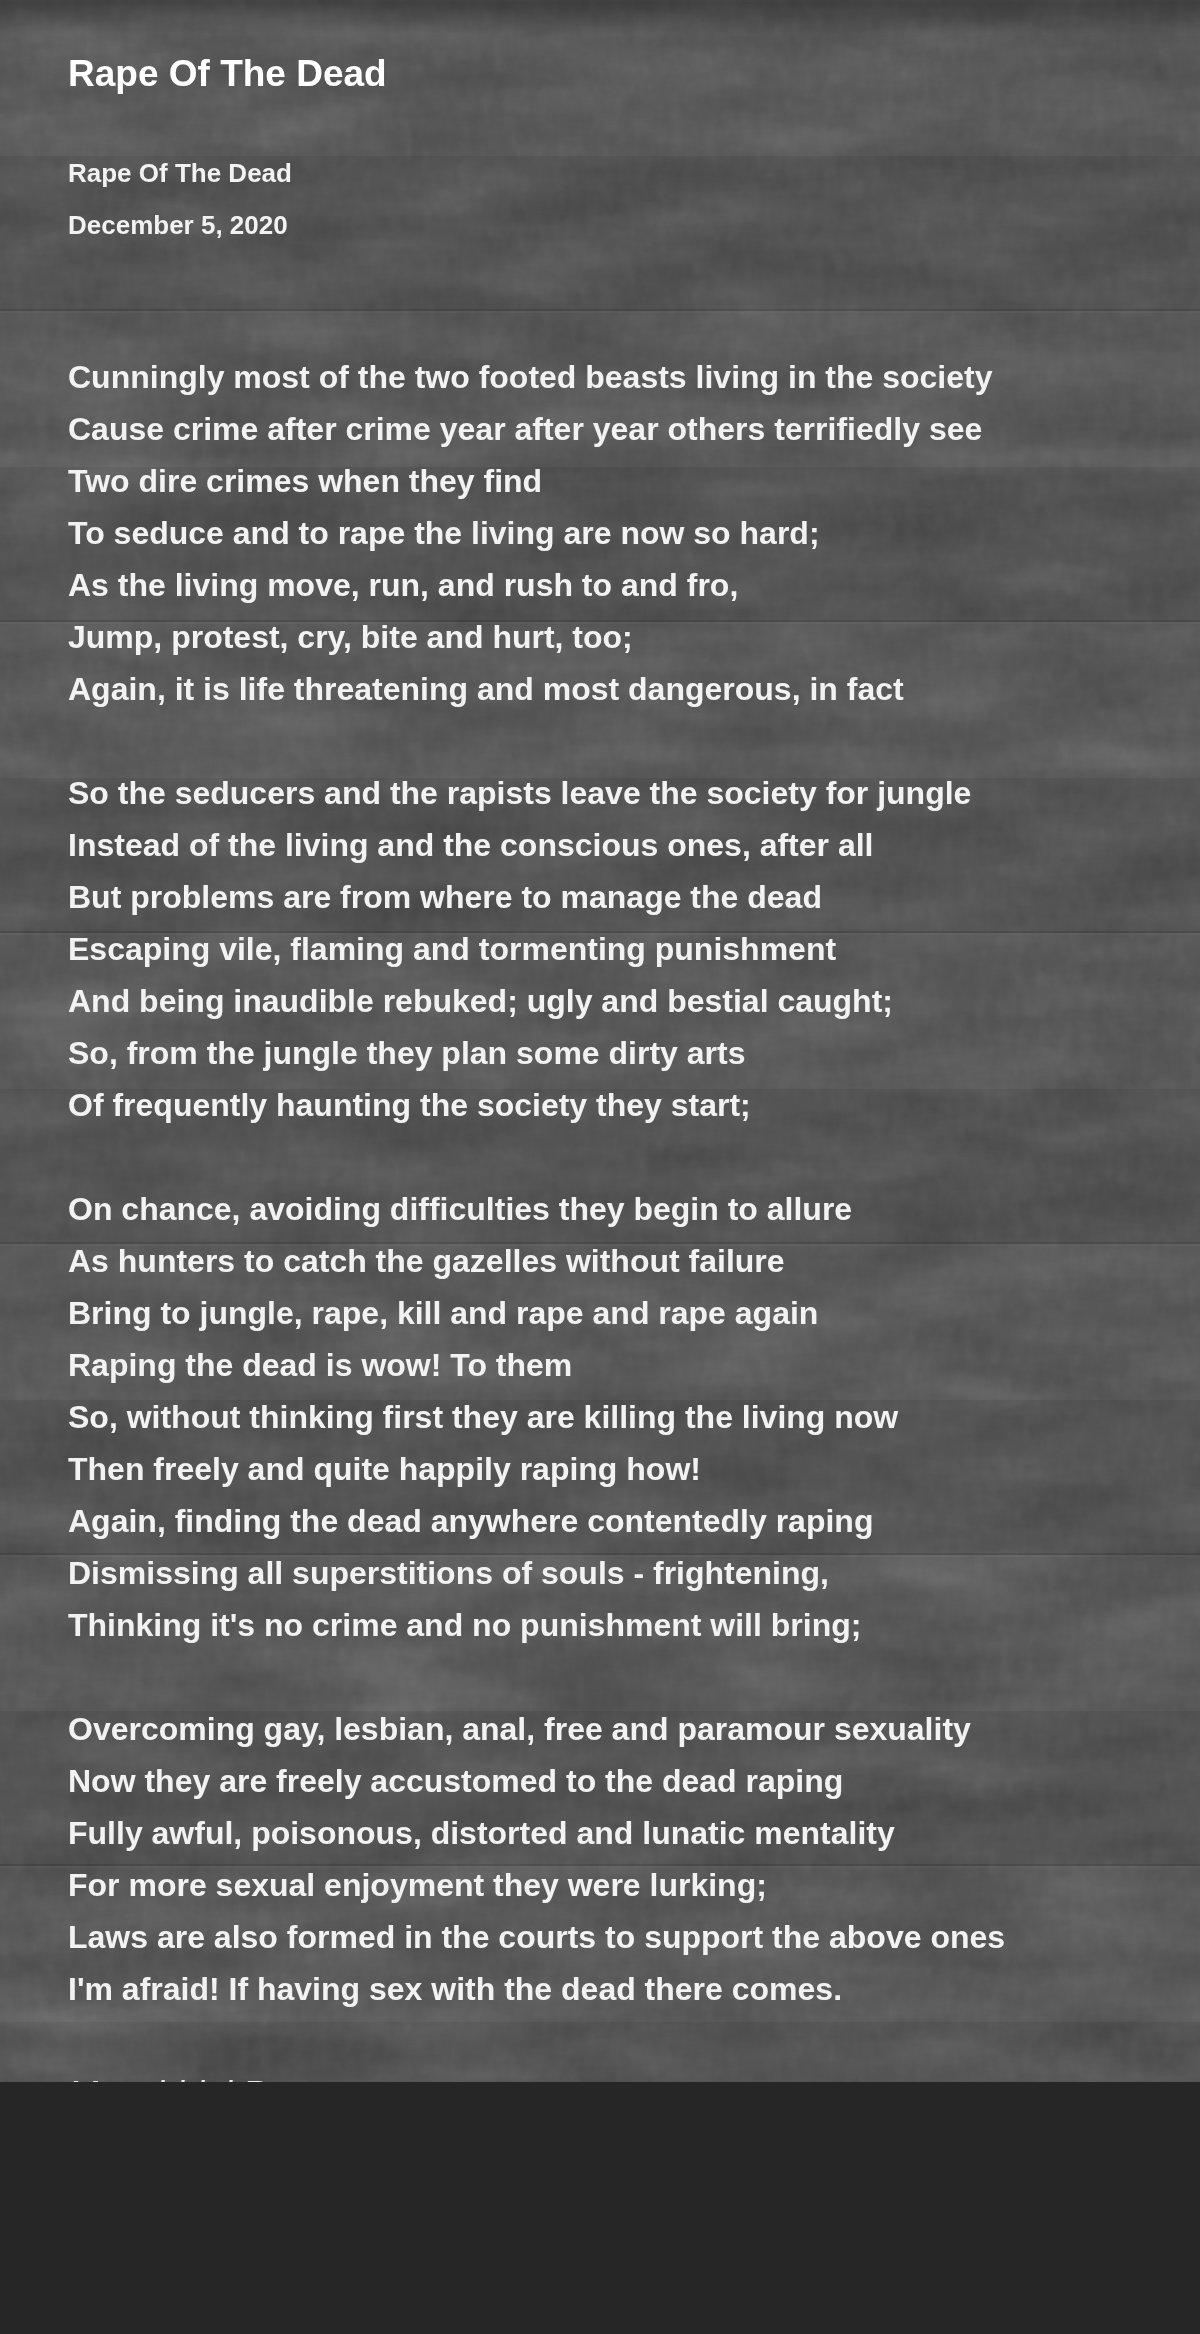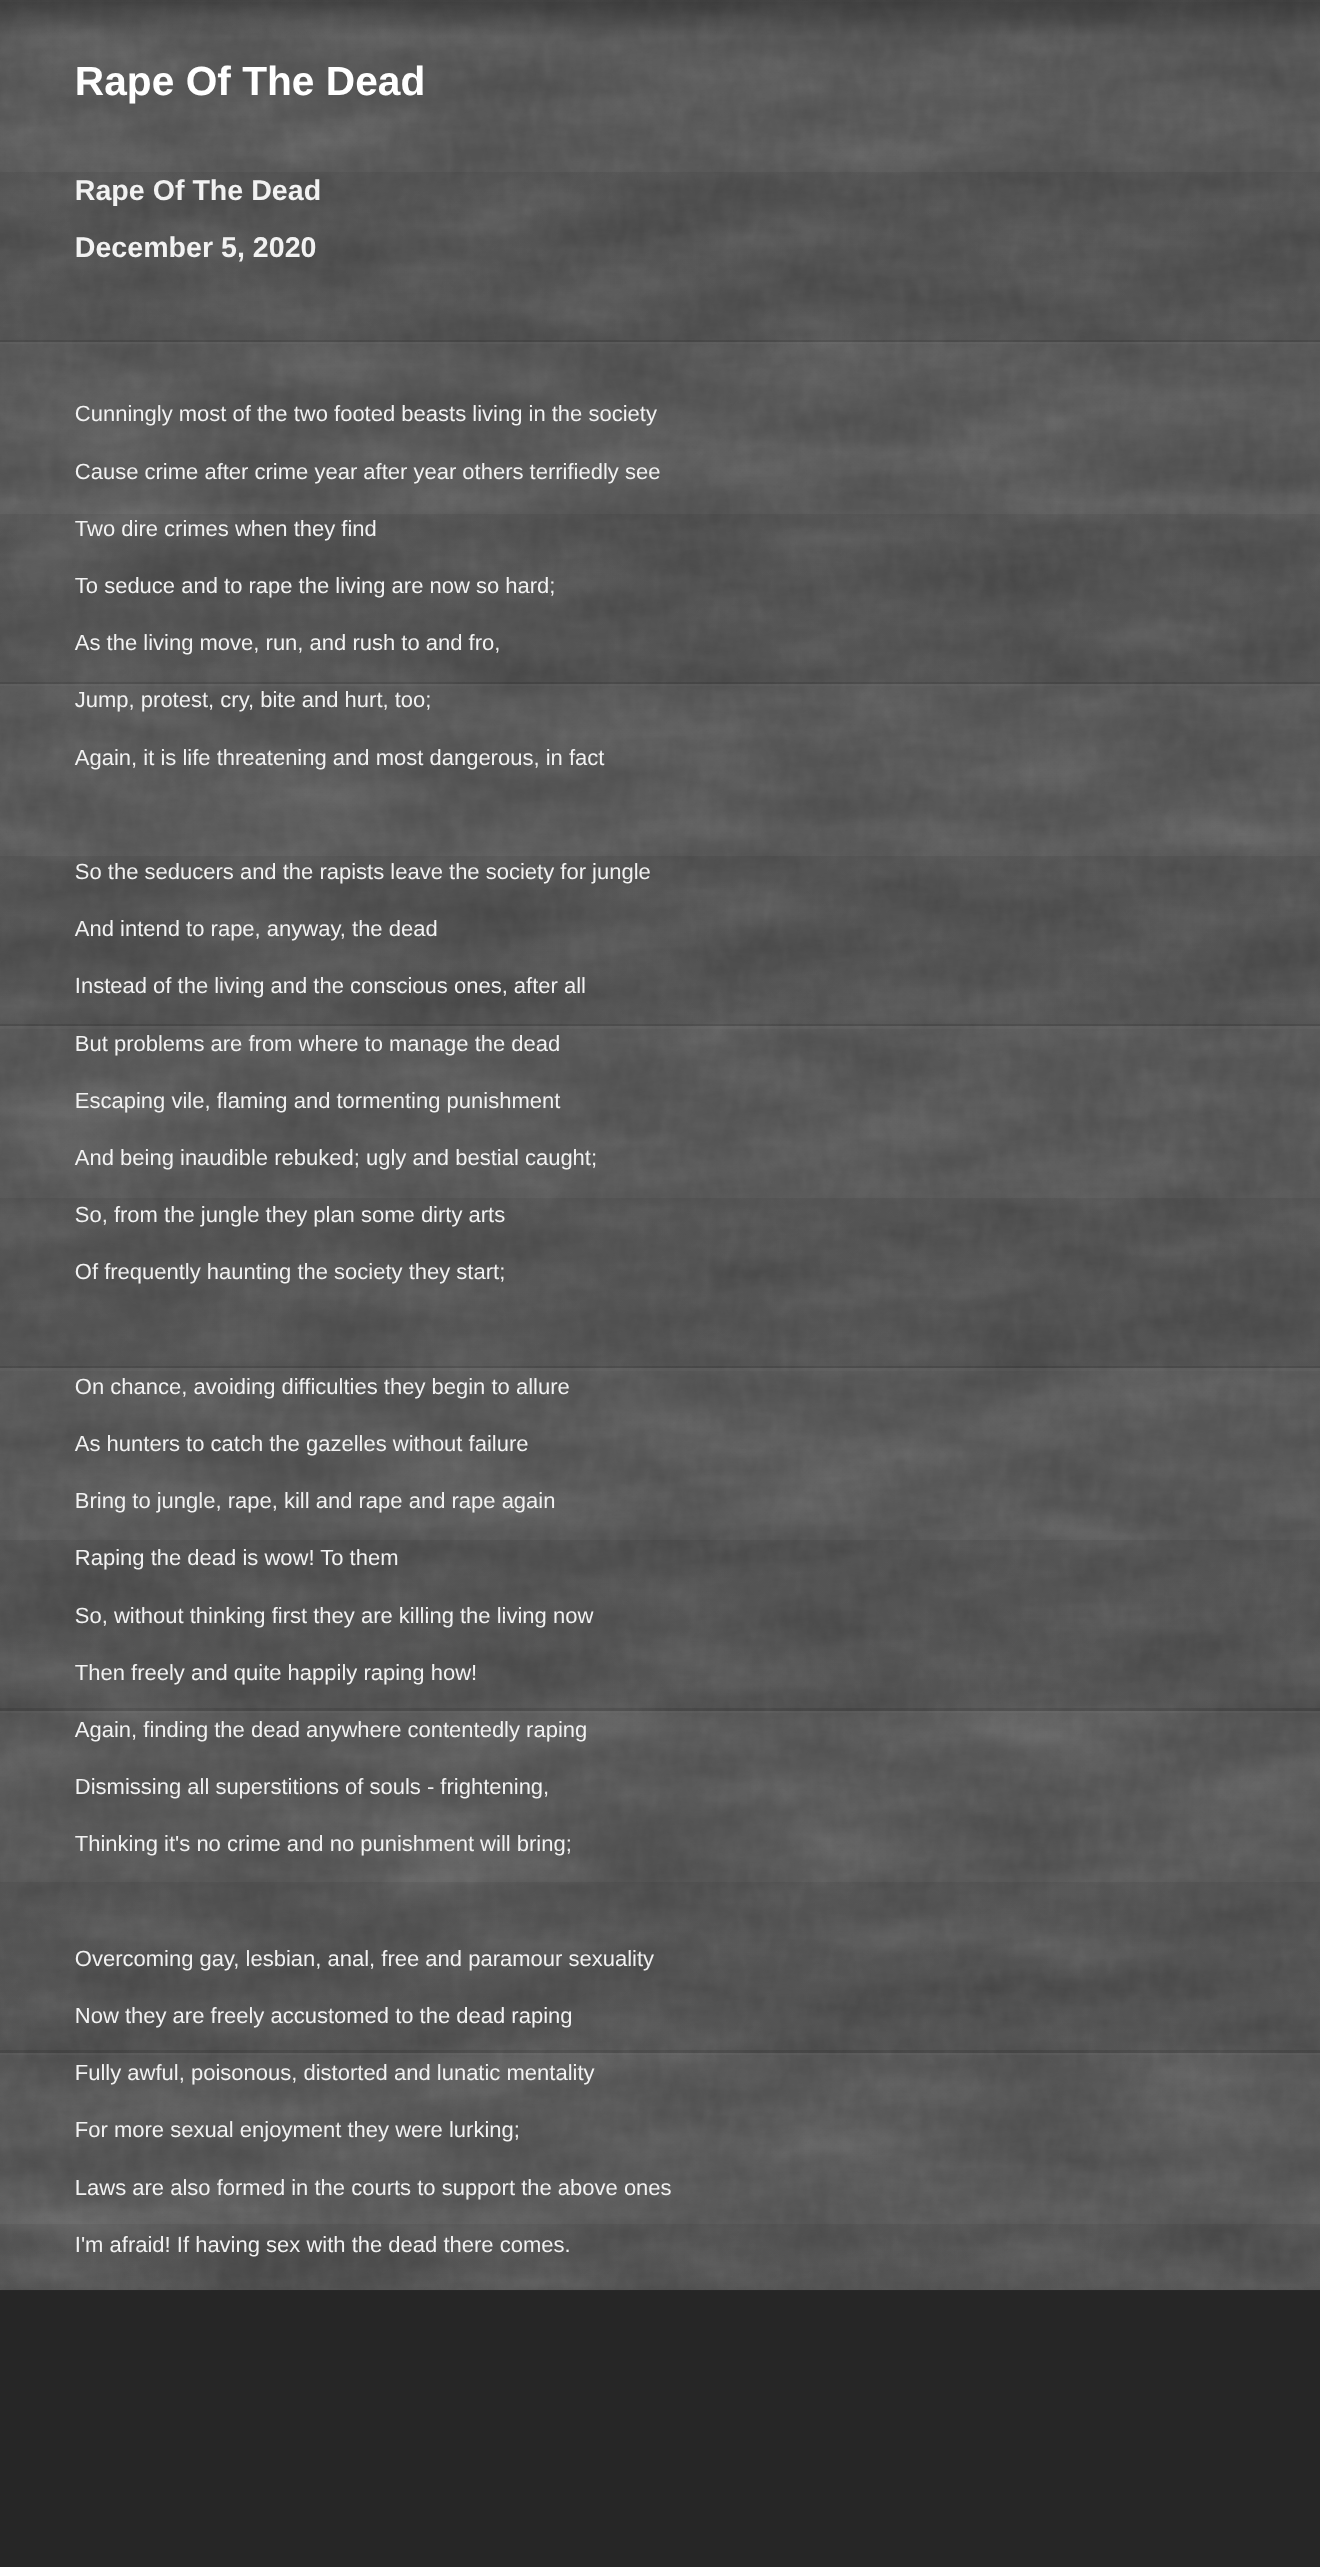--- a/index.html
+++ b/index.html
@@ -70,22 +70,22 @@
     white-space: nowrap;
   }
 
   .poem-body {
     margin-top: 100px;
   }
   .stanza {
     margin-bottom: 52px;
   }
   .stanza .line {
-    font-size: 20px;
-    font-weight: normal;
+    font-size: 32px;
+    font-weight: bold;
     line-height: 52px;
     color: var(--body-color);
     white-space: nowrap;
   }
 
   .author {
     margin-top: 50px;
     font-size: 36px;
     font-style: italic;
     font-weight: normal;
@@ -136,21 +136,20 @@
           <div class="line">Cunningly most of the two footed beasts living in the society</div>
           <div class="line">Cause crime after crime year after year others terrifiedly see</div>
           <div class="line">Two dire crimes when they find</div>
           <div class="line">To seduce and to rape the living are now so hard;</div>
           <div class="line">As the living move, run, and rush to and fro,</div>
           <div class="line">Jump, protest, cry, bite and hurt, too;</div>
           <div class="line">Again, it is life threatening and most dangerous, in fact</div>
         </div>
         <div class="stanza">
           <div class="line">So the seducers and the rapists leave the society for jungle</div>
-          <div class="line">And intend to rape, anyway, the dead</div>
           <div class="line">Instead of the living and the conscious ones, after all</div>
           <div class="line">But problems are from where to manage the dead</div>
           <div class="line">Escaping vile, flaming and tormenting punishment</div>
           <div class="line">And being inaudible rebuked; ugly and bestial caught;</div>
           <div class="line">So, from the jungle they plan some dirty arts</div>
           <div class="line">Of frequently haunting the society they start;</div>
         </div>
         <div class="stanza">
           <div class="line">On chance, avoiding difficulties they begin to allure</div>
           <div class="line">As hunters to catch the gazelles without failure</div>

